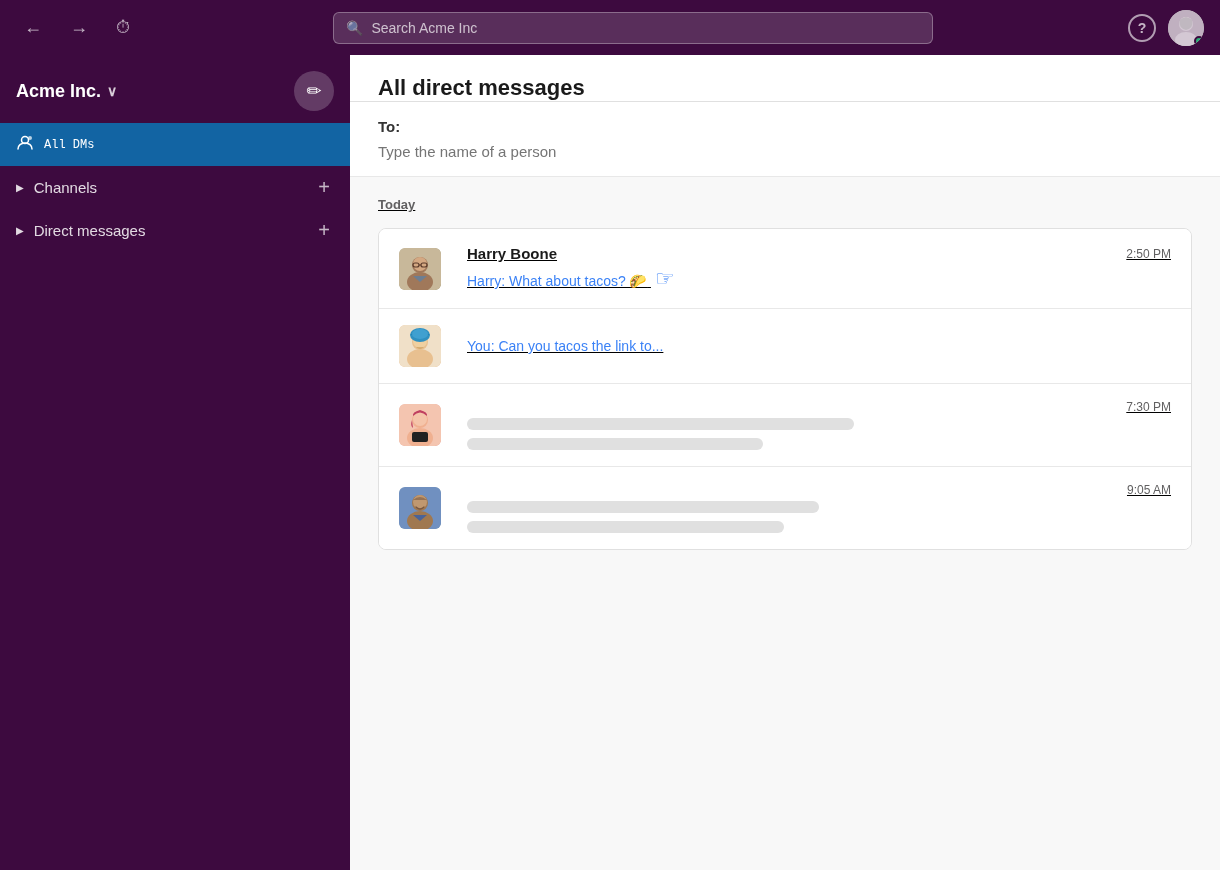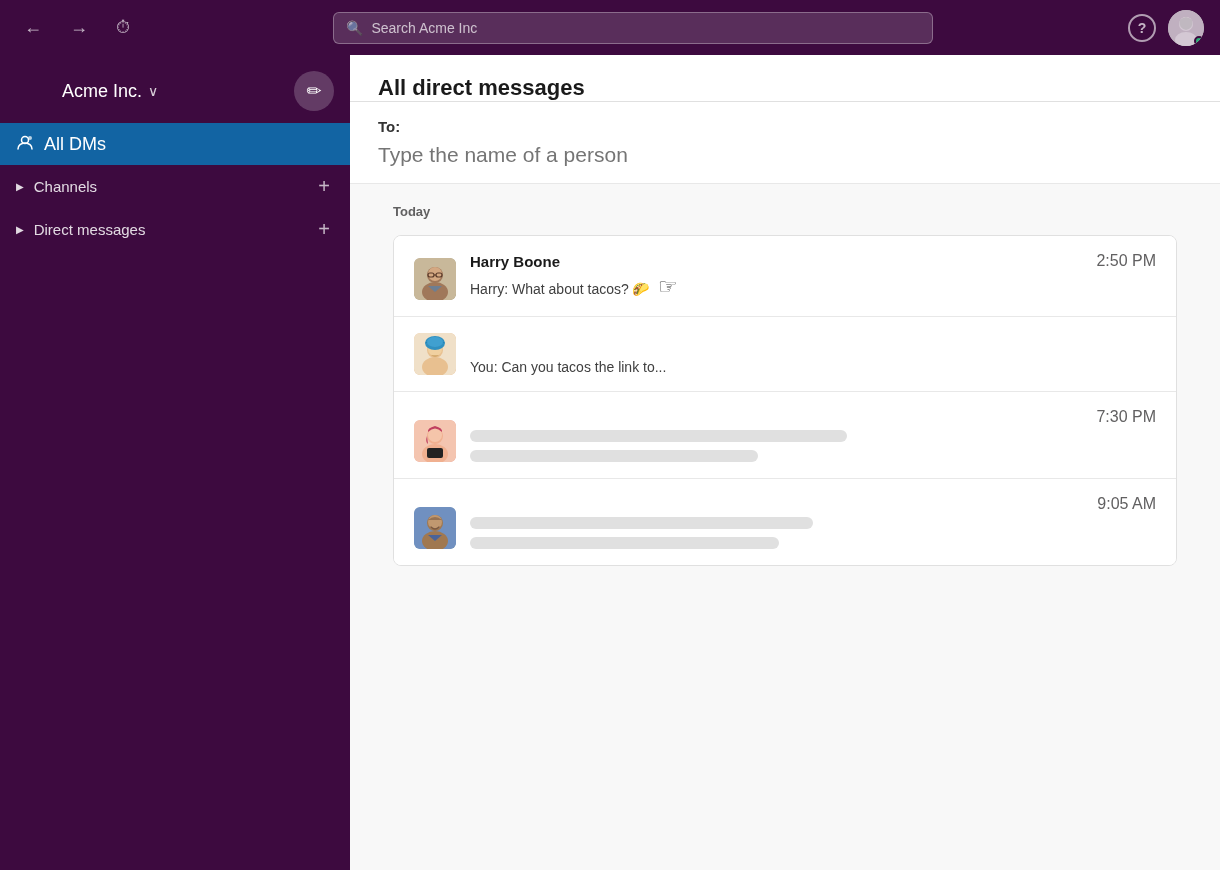--- a/index.html
+++ b/index.html
@@ -100,47 +100,47 @@
     }
     .sidebar-header {
       padding: 16px 16px 12px;
       display: flex;
       align-items: center;
       justify-content: space-between;
     }
     .workspace-name {
       color: #fff;
       font-size: 18px;
-      font-weight: 400;
+      font-weight: 700;
       display: flex;
       align-items: center;
       gap: 6px;
       cursor: pointer;
-      margin-left: 46px;
     }
     .workspace-chevron { font-size: 14px; color: rgba(255,255,255,0.8); }
     .compose-btn {
       width: 40px; height: 40px;
       border-radius: 50%;
       background: rgba(255,255,255,0.2);
       border: none;
       color: #fff;
       font-size: 18px;
       cursor: pointer;
       display: flex; align-items: center; justify-content: center;
     }
 
     .sidebar-nav-item {
       display: flex;
       align-items: center;
       padding: 10px 16px;
       cursor: pointer;
       color: rgba(255,255,255,0.85);
-      font-size: 18px;
+      font-size: 12px;
       gap: 10px;
+      font-family: Liberation Mono, monospace;
     }
     .sidebar-nav-item.active {
       background: #1264a3;
       color: #fff;
     }
     .sidebar-section {
       display: flex;
       align-items: center;
       justify-content: space-between;
       padding: 10px 16px;
@@ -185,48 +185,49 @@
       align-items: flex-start;
       gap: 8px;
       font-size: 15px;
       color: #666;
       flex-direction: column;
     }
     .to-label { font-weight: 600; color: #333; }
     .to-input {
       border: none;
       outline: none;
-      font-size: 21px;
+      font-size: 15px;
       color: #3b82f6;
       flex: 1;
       background: transparent;
       cursor: text;
     }
 
     .messages-area {
       flex: 1;
       overflow-y: auto;
-      padding: 20px 43px;
+      padding: 20px 28px;
       background: #f8f8f8;
+      text-decoration: underline;
     }
     .today-label {
       font-size: 13px;
       font-weight: 700;
       color: #616061;
       margin-bottom: 16px;
     }
     .message-card {
       background: #fff;
       border-radius: 8px;
       border: 1px solid #e8e8e8;
       margin-bottom: 4px;
       padding: 16px 20px;
       display: flex;
-      align-items: flex-end;
-      gap: 14px;
+      align-items: center;
+      gap: 26px;
       cursor: pointer;
     }
     .message-card + .message-card { border-top: 1px solid #e8e8e8; }
 
     
     .cards-group {
       border-radius: 8px;
       overflow: hidden;
       border: 1px solid #e0e0e0;
       background: #fff;
@@ -243,22 +244,22 @@
       width: 42px; height: 42px;
       border-radius: 6px;
       flex-shrink: 0;
       overflow: hidden;
       display: flex; align-items: center; justify-content: center;
       font-size: 22px;
     }
     .msg-body { flex: 1; min-width: 0; }
     .msg-top { display: flex; justify-content: space-between; align-items: center; margin-bottom: 4px; }
     .msg-name { font-size: 15px; font-weight: 700; color: #1a1a1a; }
-    .msg-time { font-size: 16px; color: #616061; white-space: nowrap; }
-    .msg-preview { font-size: 14px; color: #404040; white-space: nowrap; overflow: hidden; text-overflow: ellipsis; }
+    .msg-time { font-size: 12px; color: #616061; white-space: nowrap; }
+    .msg-preview { font-size: 14px; color: #3b82f6; white-space: nowrap; overflow: hidden; text-overflow: ellipsis; }
 
     .placeholder-line {
       height: 12px;
       border-radius: 6px;
       background: #e0e0e0;
       margin-bottom: 8px;
     }
 
     
     .avatar-harry {

